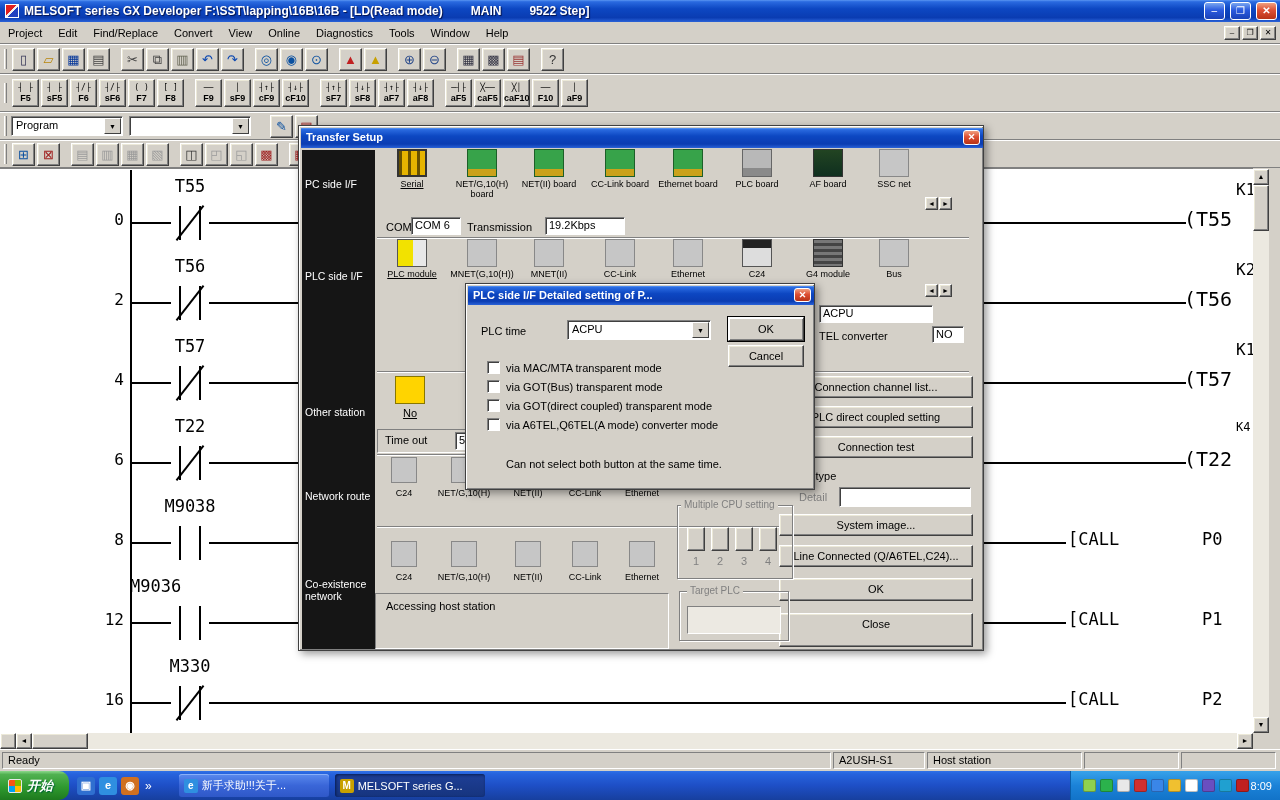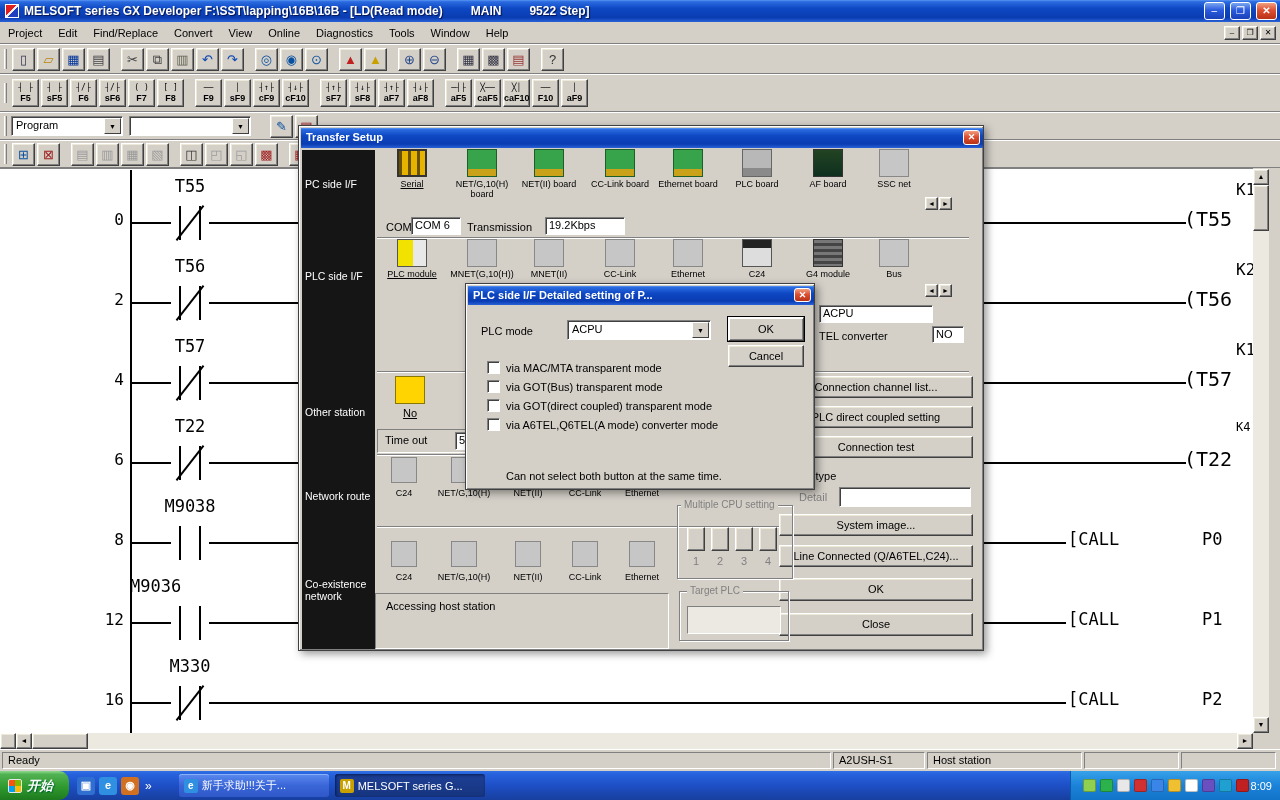--- a/index.html
+++ b/index.html
@@ -445,21 +445,21 @@
 
   <div class="w raised tsbtn" style="left:480px;top:250px">Connection channel list...</div>
   <div class="w raised tsbtn" style="left:480px;top:280px">PLC direct coupled setting</div>
   <div class="w raised tsbtn" style="left:480px;top:310px">Connection test</div>
   <span class="w" style="left:492px;top:344px">PLC type</span>
   <div class="w sunkw" style="left:540px;top:361px;width:132px;height:20px"></div>
   <span class="w gray" style="left:500px;top:365px">Detail</span>
   <div class="w raised tsbtn" style="left:480px;top:388px">System image...</div>
   <div class="w raised tsbtn" style="left:480px;top:419px">Line Connected (Q/A6TEL,C24)...</div>
   <div class="w raised tsbtn" style="left:480px;top:452px;height:23px;line-height:21px">OK</div>
-  <div class="w raised tsbtn" style="left:480px;top:487px;height:23px;line-height:21px">Close</div>
+  <div class="w raised tsbtn" style="left:480px;top:487px;height:34px;line-height:21px">Close</div>
 
   <div class="w grp" style="left:378px;top:379px;width:116px;height:74px"></div>
   <span class="w gray grplbl" style="left:382px;top:373px">Multiple CPU setting</span>
   <div class="w grp" style="left:380px;top:465px;width:110px;height:50px"></div>
   <span class="w gray grplbl" style="left:388px;top:459px">Target PLC</span>
   <div class="w sunkg" style="left:388px;top:480px;width:94px;height:28px;background:#ece9e2"></div>
 <div class="w stripitem" style="left: 80px; top: 23px;">
       <div class="w rel ic ic-serial"></div>
       <div class="w rel striplbl" style="text-decoration: underline;">Serial</div>
     </div>
@@ -555,28 +555,28 @@
     <div class="w gray" style="left: 436px; top: 429px; width: 18px; text-align: center;">3</div>
     <div class="w raised" style="left: 460px; top: 401px; width: 18px; height: 24px;"></div>
     <div class="w gray" style="left: 460px; top: 429px; width: 18px; text-align: center;">4</div>
   </div>
 
 <div id="plc-dlg" class="w dlgframe" style="left:465px;top:283px;width:350px;height:207px;z-index:20">
   <div class="w tg" style="left:2px;top:2px;width:346px;height:19px">
     <span class="dlgtitletext">PLC side I/F   Detailed setting of P...</span>
     <span class="xclose" style="position:absolute;right:3px;top:2px;width:17px;height:14px;line-height:12px;font-size:9px">✕</span>
   </div>
-  <span class="w" style="left:15px;top:41px">PLC mode</span>
+  <span class="w" style="left:15px;top:41px">PLC time</span>
   <div class="w combo" style="left:101px;top:36px;width:144px">
     <span style="position:absolute;left:4px;top:2px">ACPU</span>
     <span class="combo-btn">▼</span>
   </div>
   <div class="w raised defbtn" style="left:262px;top:33px;width:76px;height:24px">OK</div>
   <div class="w raised" style="left:262px;top:61px;width:76px;height:22px;text-align:center;line-height:20px">Cancel</div>
-  <span class="w" style="left:40px;top:186px">Can not select both button at the same time.</span>
+  <span class="w" style="left:40px;top:174px">Can not select both button at the same time.</span>
 <div class="w sunkw" style="left: 21px; top: 77px; width: 13px; height: 13px; padding: 0px;"></div>
     <span class="w" style="left: 40px; top: 78px;">via MAC/MTA transparent mode</span>
     <div class="w sunkw" style="left: 21px; top: 96px; width: 13px; height: 13px; padding: 0px;"></div>
     <span class="w" style="left: 40px; top: 97px;">via GOT(Bus) transparent mode</span>
     <div class="w sunkw" style="left: 21px; top: 115px; width: 13px; height: 13px; padding: 0px;"></div>
     <span class="w" style="left: 40px; top: 116px;">via GOT(direct coupled) transparent mode</span>
     <div class="w sunkw" style="left: 21px; top: 134px; width: 13px; height: 13px; padding: 0px;"></div>
     <span class="w" style="left: 40px; top: 135px;">via A6TEL,Q6TEL(A mode) converter mode</span>
   </div>
 

